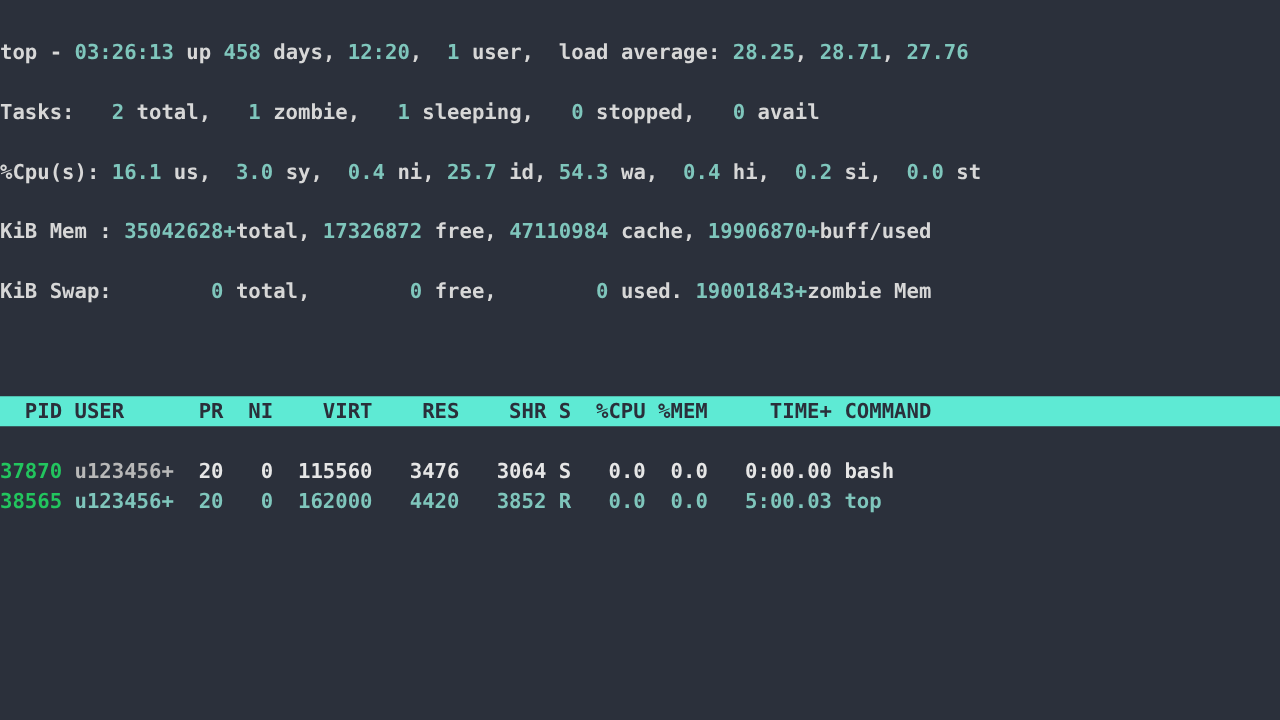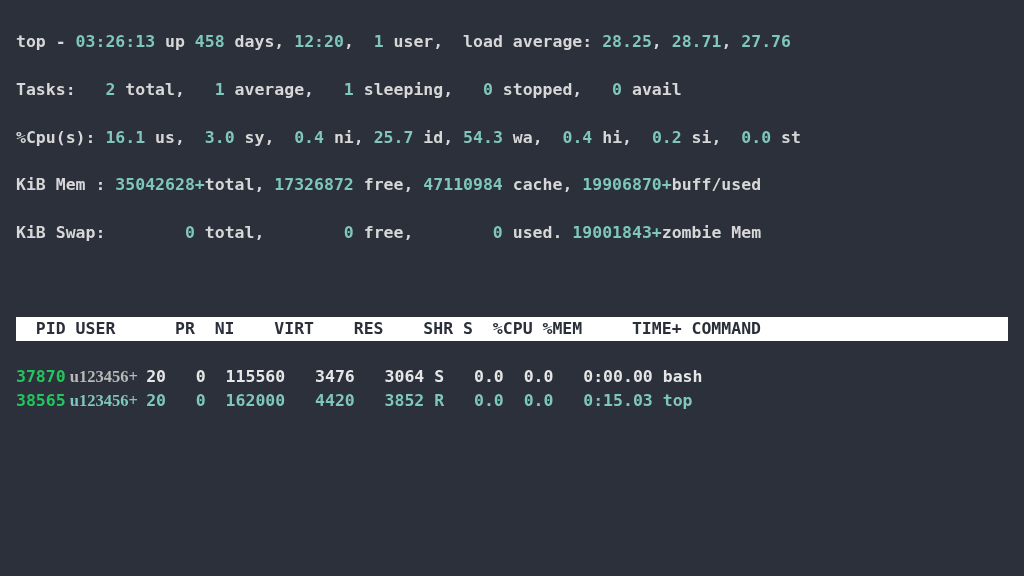--- a/index.html
+++ b/index.html
@@ -9,41 +9,41 @@
     height: 576px;
     background: #2b303b;
     font-family: "Menlo", "Consolas", "DejaVu Sans Mono", monospace;
     font-size: 16.5px;
     font-weight: bold;
     color: #e6e6e6;
     line-height: 1.45;
     overflow: hidden;
   }
   .term {
-    padding: 6px 16px;
+    padding: 6px 0;
     white-space: pre;
   }
   .lbl { color: #d7d7d7; }
   .val { color: #7fc6bc; } 
   .hdr {
-    background: #ffffff;
+    background: #5eead4;
     color: #2a2f3a;
     display: block;
   }
   .row { display: block; }
   .row .proc-pid  { color: #22c55e; }
-  .row .proc-user { color: #b8b8b8; font-family: Liberation Serif, serif; }
+  .row .proc-user { color: #b8b8b8; }
   .row.running { color: #7fc6bc; }
   .row.running .proc-user { color: #7fc6bc; }
 </style>
 </head>
 <body>
 
 <div class="term">
 <span class="row"><span class="lbl">top - </span><span class="val">03:26:13</span><span class="lbl"> up </span><span class="val">458</span><span class="lbl"> days, </span><span class="val">12:20</span><span class="lbl">,  </span><span class="val">1</span><span class="lbl"> user,  load average: </span><span class="val">28.25</span><span class="lbl">, </span><span class="val">28.71</span><span class="lbl">, </span><span class="val">27.76</span></span>
-<span class="row"><span class="lbl">Tasks:   </span><span class="val">2</span><span class="lbl"> total,   </span><span class="val">1</span><span class="lbl"> average,   </span><span class="val">1</span><span class="lbl"> sleeping,   </span><span class="val">0</span><span class="lbl"> stopped,   </span><span class="val">0</span><span class="lbl"> avail</span></span>
+<span class="row"><span class="lbl">Tasks:   </span><span class="val">2</span><span class="lbl"> total,   </span><span class="val">1</span><span class="lbl"> zombie,   </span><span class="val">1</span><span class="lbl"> sleeping,   </span><span class="val">0</span><span class="lbl"> stopped,   </span><span class="val">0</span><span class="lbl"> avail</span></span>
 <span class="row"><span class="lbl">%Cpu(s): </span><span class="val">16.1</span><span class="lbl"> us,  </span><span class="val">3.0</span><span class="lbl"> sy,  </span><span class="val">0.4</span><span class="lbl"> ni, </span><span class="val">25.7</span><span class="lbl"> id, </span><span class="val">54.3</span><span class="lbl"> wa,  </span><span class="val">0.4</span><span class="lbl"> hi,  </span><span class="val">0.2</span><span class="lbl"> si,  </span><span class="val">0.0</span><span class="lbl"> st</span></span>
 <span class="row"><span class="lbl">KiB Mem : </span><span class="val">35042628+</span><span class="lbl">total, </span><span class="val">17326872</span><span class="lbl"> free, </span><span class="val">47110984</span><span class="lbl"> cache, </span><span class="val">19906870+</span><span class="lbl">buff/used</span></span>
 <span class="row"><span class="lbl">KiB Swap:        </span><span class="val">0</span><span class="lbl"> total,        </span><span class="val">0</span><span class="lbl"> free,        </span><span class="val">0</span><span class="lbl"> used. </span><span class="val">19001843+</span><span class="lbl">zombie Mem</span></span>
 <span class="row"> </span>
 <span class="hdr">  PID USER      PR  NI    VIRT    RES    SHR S  %CPU %MEM     TIME+ COMMAND          </span>
-<div id="proc-rows"><span class="row"><span class="proc-pid">37870</span><span class="proc-user"> u123456+  </span><span>20   0  115560   3476   3064 S   0.0  0.0   0:00.00 bash</span></span><span class="row running"><span class="proc-pid">38565</span><span class="proc-user"> u123456+  </span><span>20   0  162000   4420   3852 R   0.0  0.0   0:15.03 top</span></span></div>
+<div id="proc-rows"><span class="row"><span class="proc-pid">37870</span><span class="proc-user"> u123456+  </span><span>20   0  115560   3476   3064 S   0.0  0.0   0:00.00 bash</span></span><span class="row running"><span class="proc-pid">38565</span><span class="proc-user"> u123456+  </span><span>20   0  162000   4420   3852 R   0.0  0.0   5:00.03 top</span></span></div>
 </div>
 
 </body></html>

